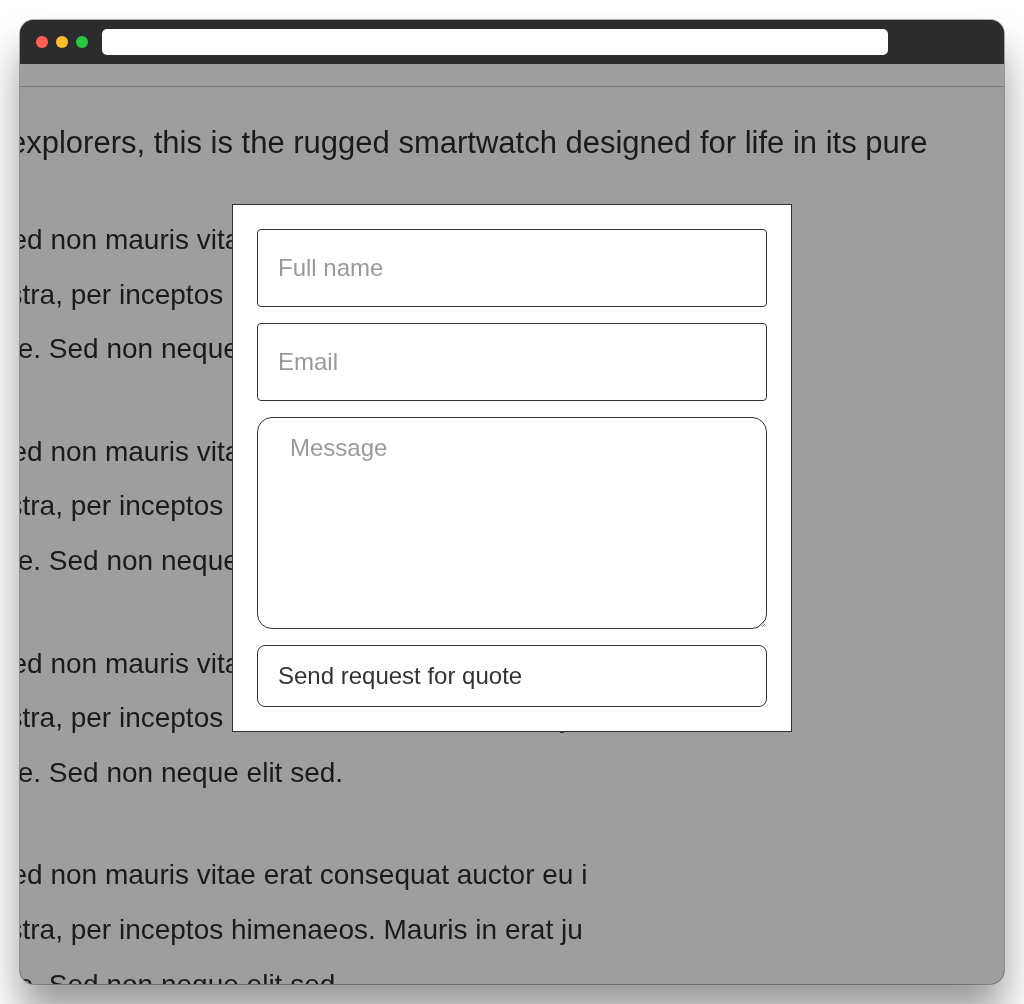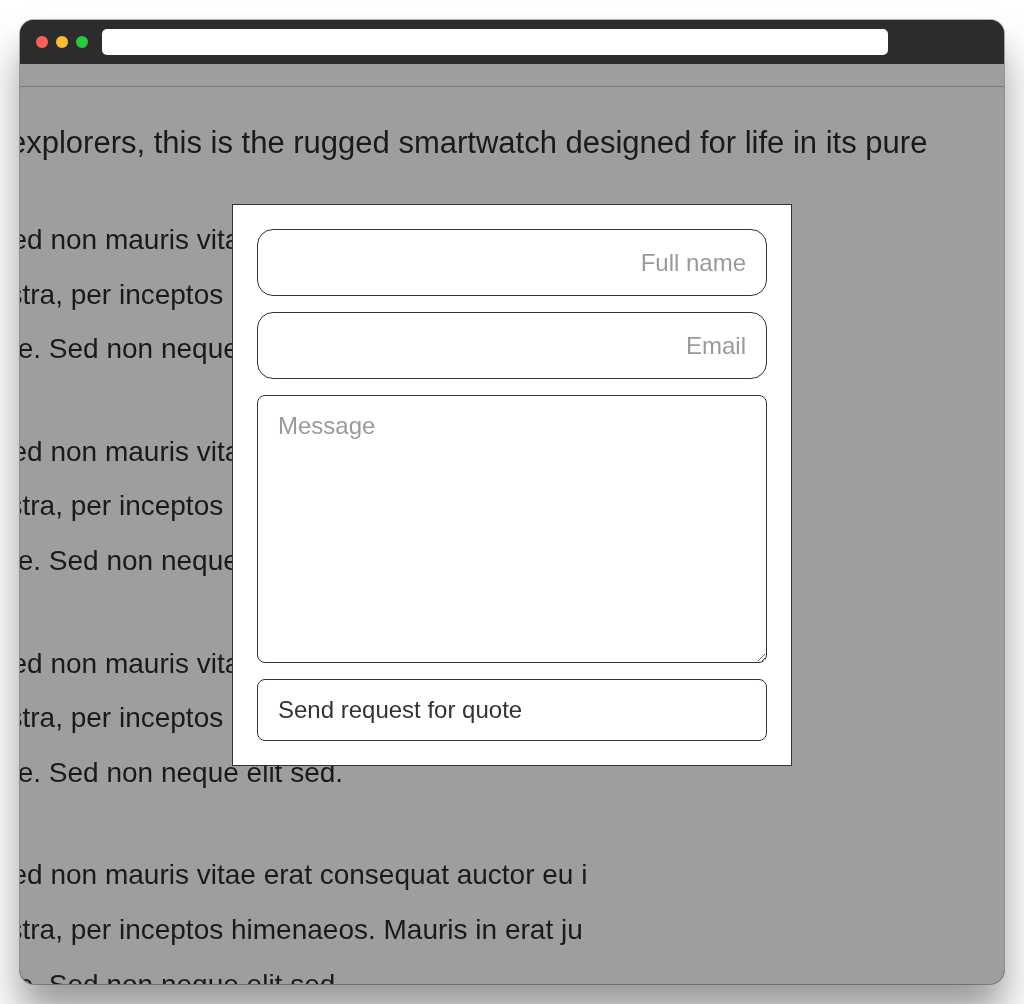--- a/index.html
+++ b/index.html
@@ -101,40 +101,39 @@
       width: 560px;
       background: #ffffff;
       border: 1px solid #333;
       padding: 24px;
       display: flex;
       flex-direction: column;
       gap: 16px;
     }
     .field-input {
       width: 100%;
-      height: 67px;
+      height: 78px;
       border: 1.5px solid #333;
-      border-radius: 16px;
+      border-radius: 4px;
       font-size: 24px;
       padding: 0 20px;
       color: #333;
       font-family: inherit;
       background: #fff;
-      text-align: right;
     }
     .field-input::placeholder {
       color: #9a9a9a;
     }
     .field-textarea {
       width: 100%;
-      height: 268px;
+      height: 212px;
       border: 1.5px solid #333;
-      border-radius: 8px;
+      border-radius: 15px;
       font-size: 24px;
-      padding: 16px 20px;
+      padding: 16px 32px;
       color: #333;
       font-family: inherit;
       resize: vertical;
       background: #fff;
     }
     .field-textarea::placeholder {
       color: #9a9a9a;
     }
     .submit-button {
       width: 100%;

